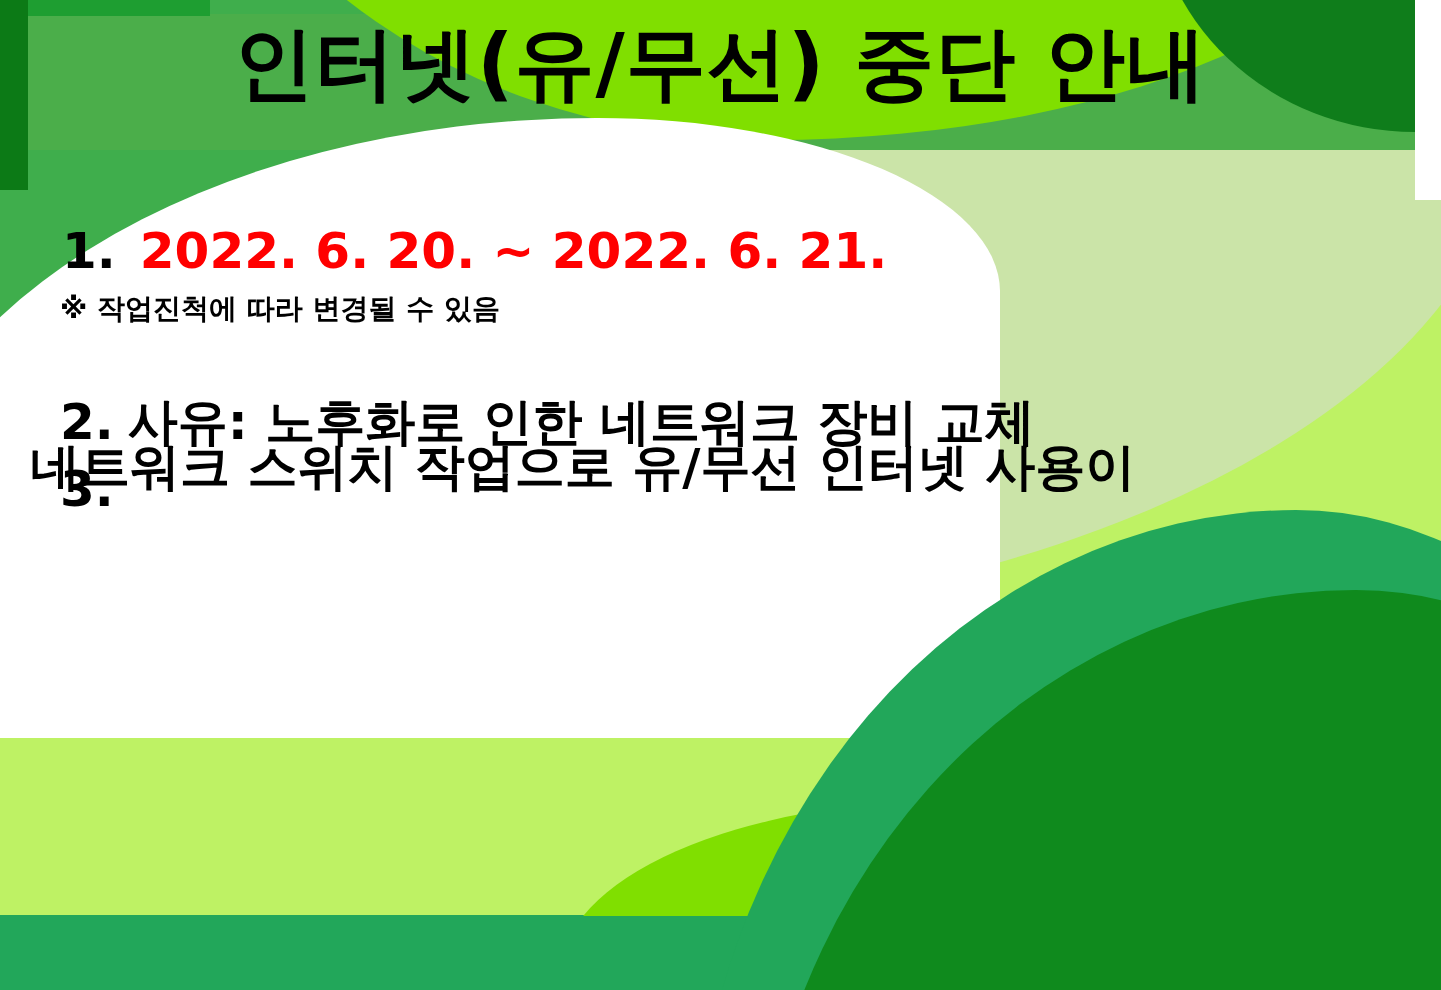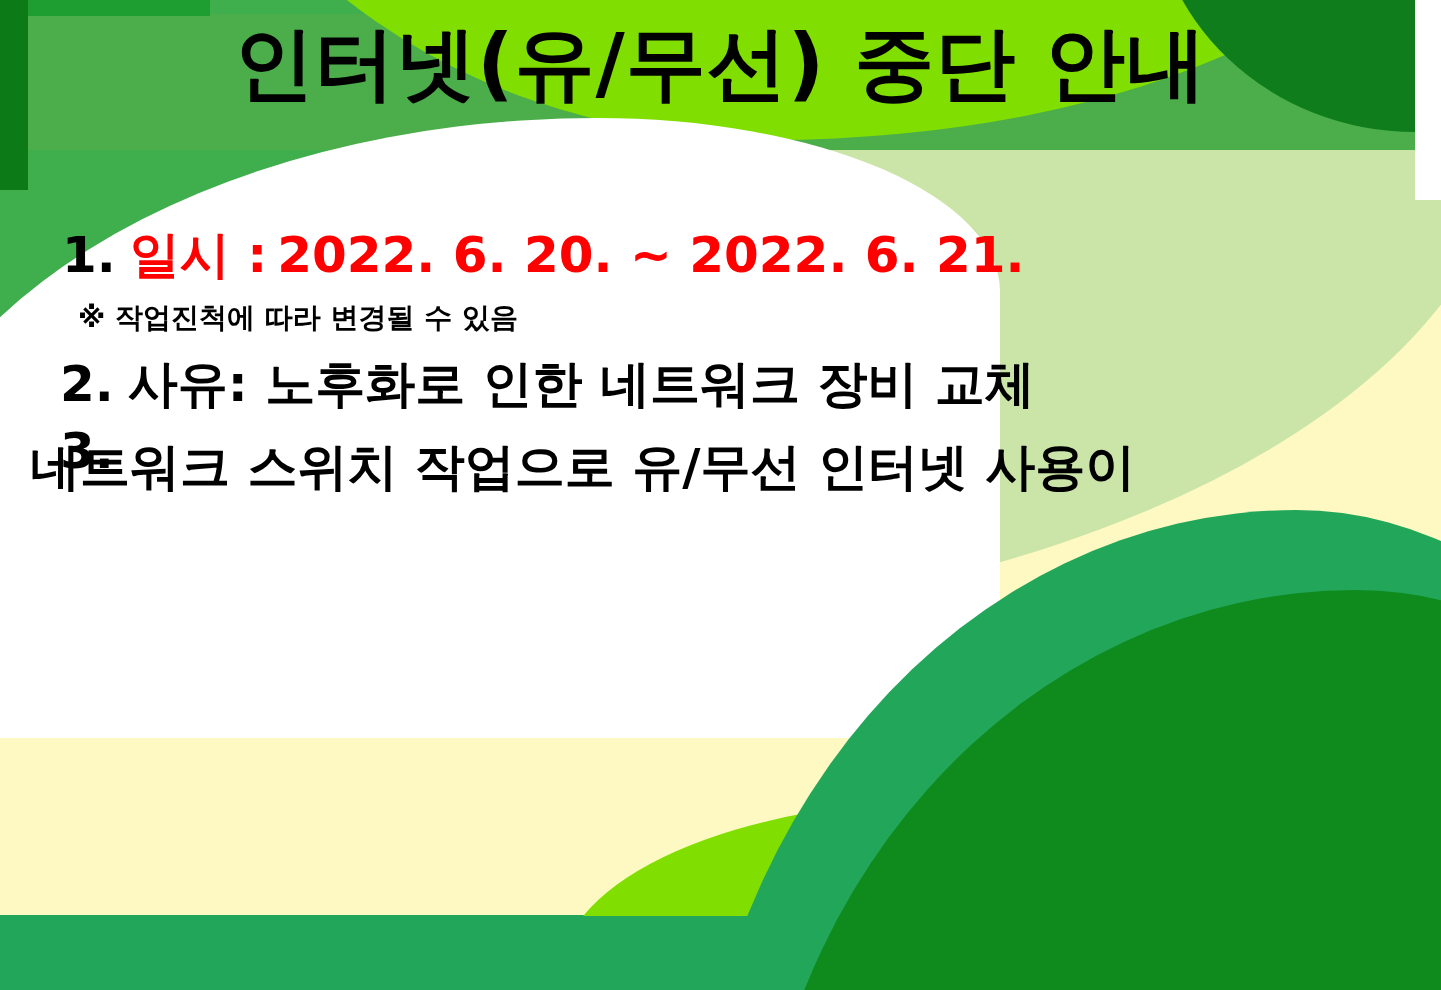--- a/index.html
+++ b/index.html
@@ -5,21 +5,21 @@
   html, body {
     margin: 0;
     padding: 0;
     background: #ffffff;
   }
   #poster {
     position: relative;
     width: 1441px;
     height: 990px;
     overflow: hidden;
-    background: #fef9c3;
+    background: #bef264;
     font-family: "DejaVu Sans", "Liberation Sans", sans-serif;
   }
 
   
   .deco { position: absolute; }
 
   
   .hdr-lime {
     left: 0; top: 0;
     width: 1441px; height: 152px;
@@ -121,23 +121,24 @@
   }
   .red-text {
     font-size: 50px;
     font-weight: bold;
     color: #FF0000;
   }
   .blk-text {
     font-size: 50px;
     font-weight: bold;
     color: #000000;
+    margin-top: 47px;
   }
   .note {
-    padding-left: 78px;
+    padding-left: 60px;
     margin-top: 10px;
     font-size: 28px;
     font-weight: bold;
     color: #000000;
     white-space: nowrap;
   }
 
   .paragraph {
     position: absolute;
     left: 0; top: 432px;
@@ -201,21 +202,20 @@
   <div class="deco hdr-darkstrip"></div>
   <div class="deco hdr-darkcorner"></div>
   <div class="deco hdr-pale-cut"></div>
 
   <div class="title">인터넷(유/무선) 중단 안내</div>
 
   <div class="content">
 
     <div class="item-row item-1">
       <span class="marker">1.</span>
-      <span class="red-text">일시 :</span>
       <span class="red-text" style="margin-left:10px">2022. 6. 20. ~ 2022. 6. 21.</span>
     </div>
 
     <div class="note">※ 작업진척에 따라 변경될 수 있음</div>
 
     <div class="item-row item-2">
       <span class="marker">2.</span>
       <span class="blk-text">사유: 노후화로 인한 네트워크 장비 교체</span>
     </div>
 

